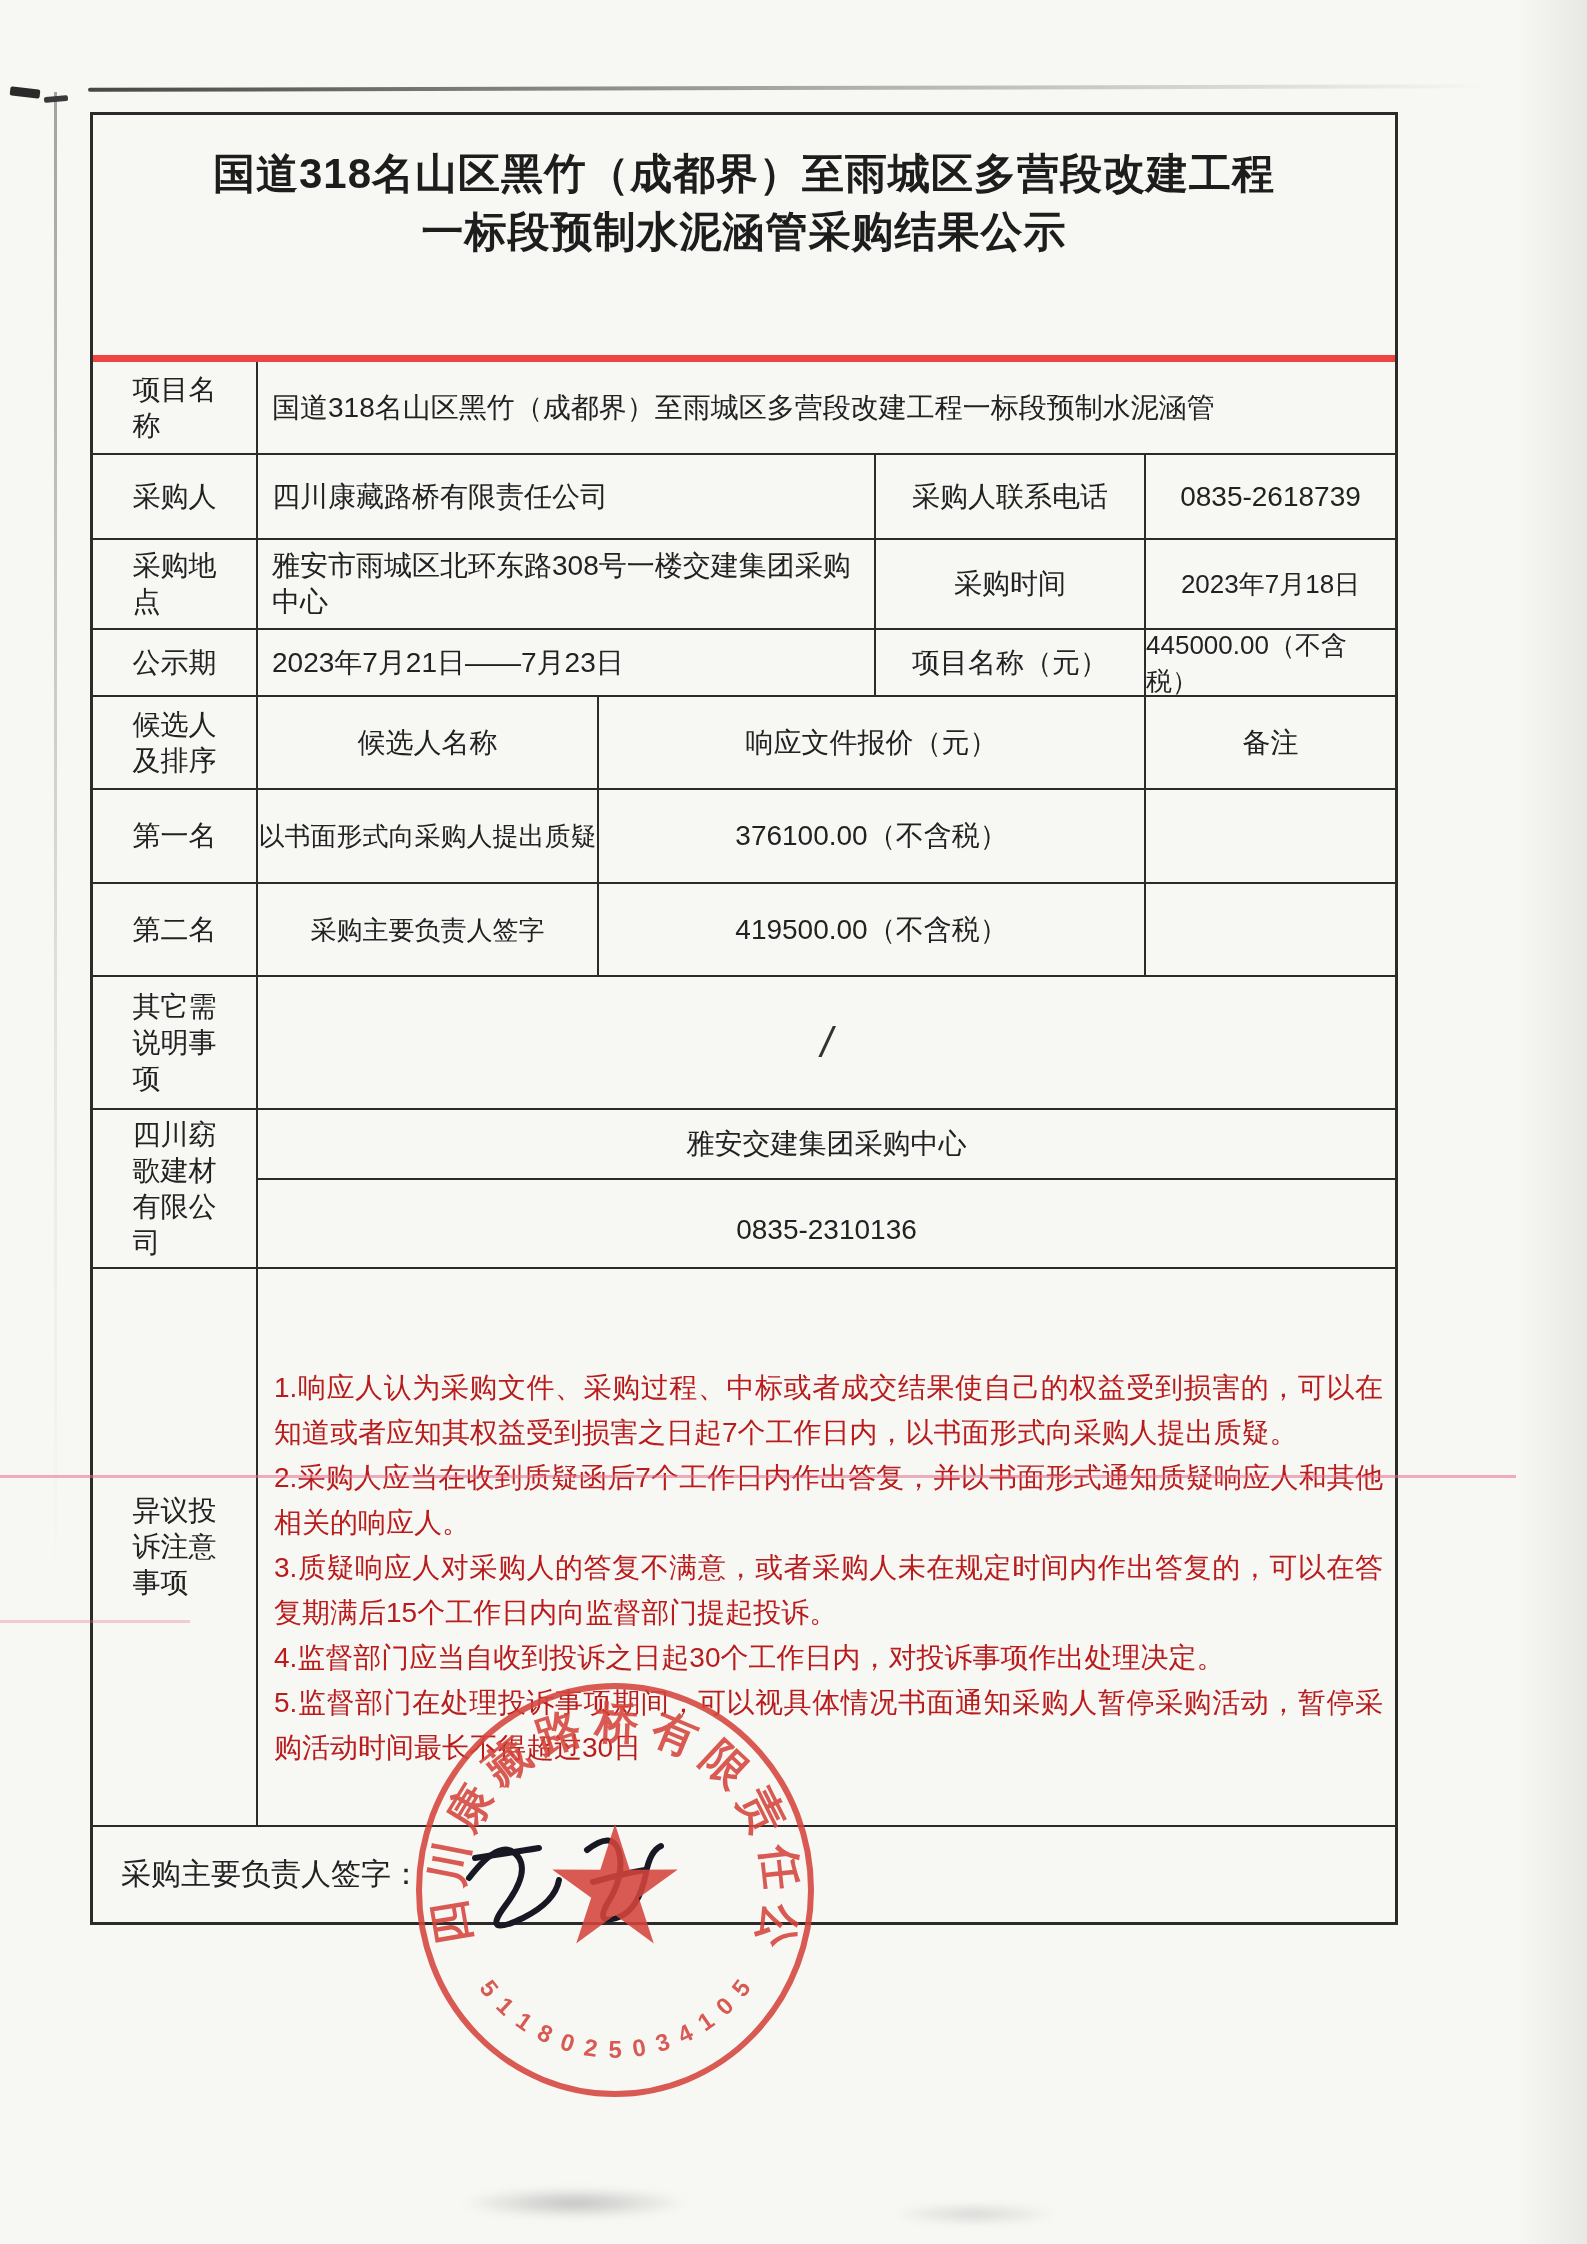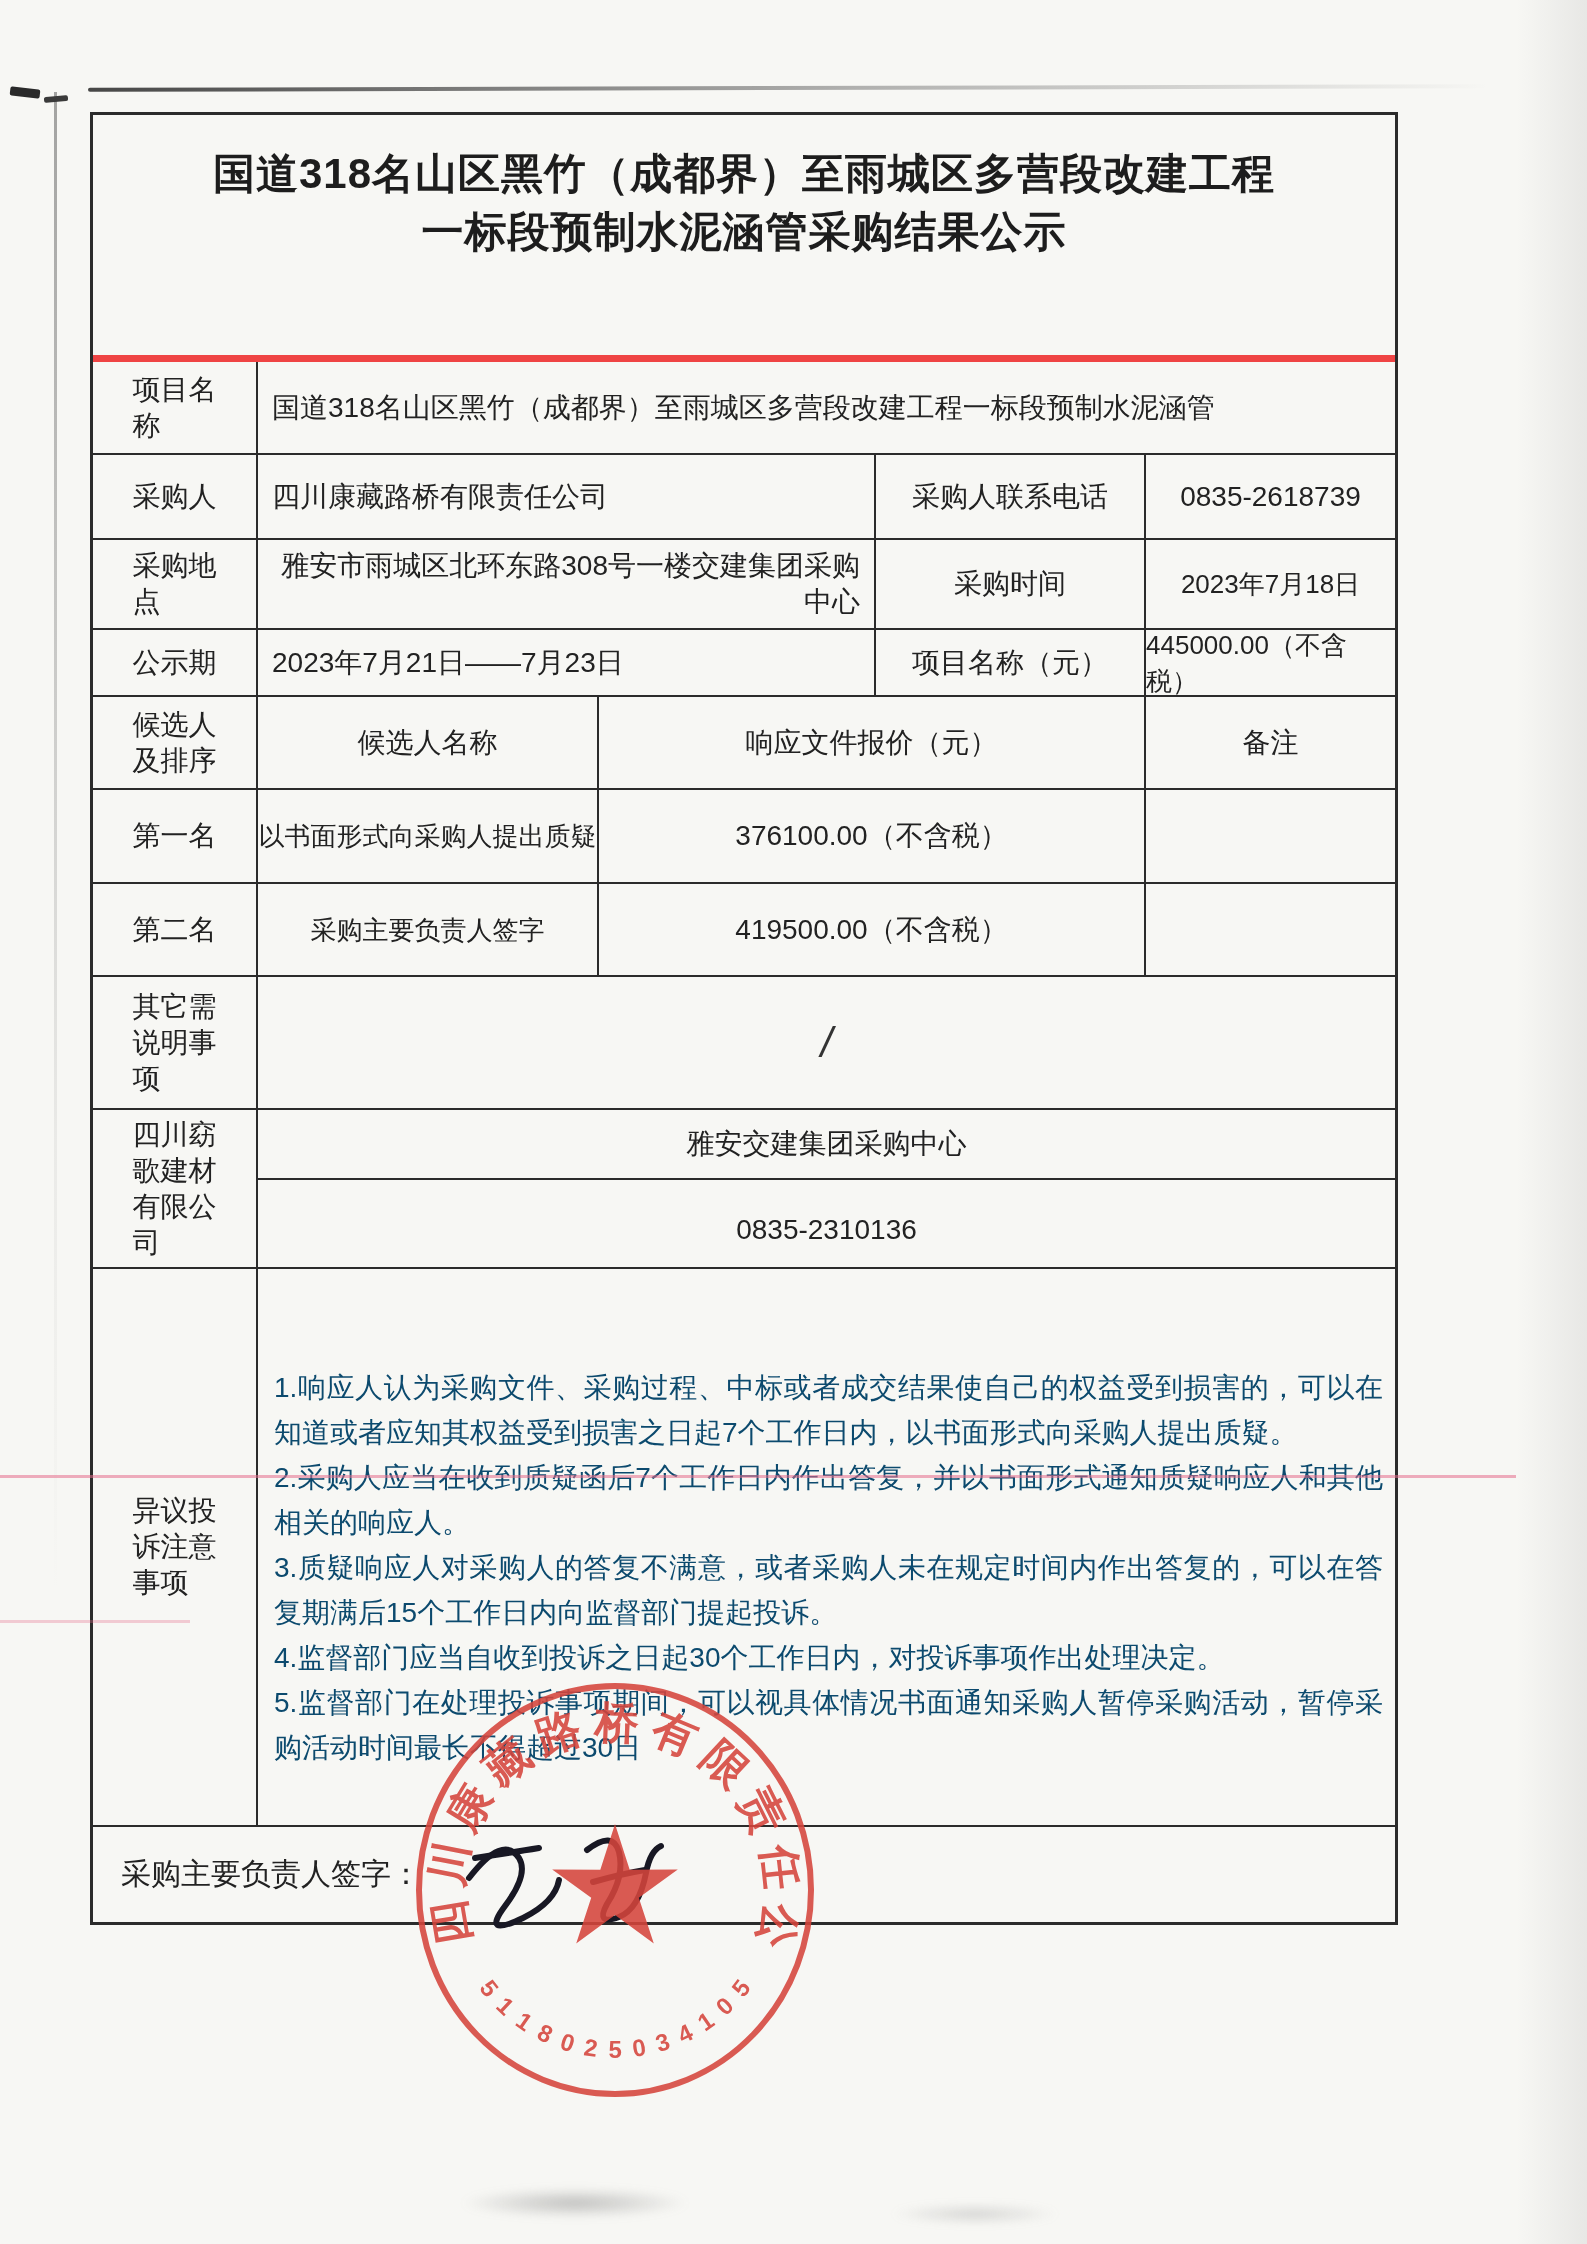--- a/index.html
+++ b/index.html
@@ -22,36 +22,36 @@
   .pink-line-1{position:absolute;left:0;top:1475px;width:1516px;height:3px;background:rgba(230,110,140,.55);z-index:6;}
   .pink-line-2{position:absolute;left:0;top:1620px;width:190px;height:3px;background:rgba(230,110,140,.32);z-index:6;}
   
   .doc-table{position:absolute;left:90px;top:112px;width:1308px;height:1813px;
      border:3px solid #2b2b2b;box-sizing:border-box;z-index:2;background:transparent;}
   .row{display:flex;border-bottom:2px solid #2b2b2b;box-sizing:border-box;}
   .row:last-child{border-bottom:none;}
   .cell{border-right:2px solid #2b2b2b;box-sizing:border-box;display:flex;align-items:center;justify-content:center;
         font-size:28px;line-height:36px;overflow:hidden;}
   .cell.last{border-right:none;}
-  .cell.left{justify-content:flex-start;padding:0 14px;text-align:right;}
+  .cell.left{justify-content:flex-start;padding:0 14px;text-align:left;}
   .lbl3{width:3em;display:inline-block;}
   .title-row{height:247px;display:block;border-bottom:7px solid #ef4444;box-sizing:border-box;
      text-align:center;padding-top:30px;}
   .title-row .t{font-size:42px;line-height:58px;font-weight:700;letter-spacing:1px;color:#1d1d1d;}
   .h93{height:93px}.h85{height:85px}.h90{height:90px}.h67{height:67px}.h94{height:94px}
   .h133{height:133px}.h159{height:159px}.h558{height:558px}
   .c1{width:165px}.c2{width:618px}.c3{width:270px}.c4{width:249px}
   .cn{width:341px}.cq{width:547px}
   .cwide{width:1137px}
   .val-sm{font-size:26px;}
   .sup-right{width:1137px;display:flex;flex-direction:column;gap:12px;}
   .sup-sub{height:77px;border-bottom:2px solid #2b2b2b;box-sizing:border-box;display:flex;align-items:center;justify-content:center;font-size:28px;}
   .sup-sub2{height:82px;border-bottom:none;}
   .slash{font-size:42px;font-style:italic;color:#333;}
-  .obj-content{width:1137px;box-sizing:border-box;padding:96px 12px 0 16px;font-size:28px;line-height:45px;text-align:justify;color:#0c4a6e;}
+  .obj-content{width:1137px;box-sizing:border-box;padding:96px 12px 0 16px;font-size:28px;line-height:45px;text-align:justify;color:#b91c1c;}
   .sig-row{height:95px;display:flex;align-items:center;padding-left:28px;box-sizing:border-box;font-size:30px;}
   
   .stamp-svg{position:absolute;left:385px;top:1660px;z-index:5;opacity:.88;pointer-events:none;}
   .stamp-ring{fill:none;stroke:currentColor;stroke-width:6;}
   .stamp-star{fill:currentColor;}
   .stamp-arc-text{fill:currentColor;font-size:44px;letter-spacing:10px;font-weight:600;
      font-family:"Liberation Sans","DejaVu Sans",sans-serif;}
   .stamp-serial-digit{fill:currentColor;font-size:24px;font-weight:600;text-anchor:middle;
      font-family:"Liberation Sans","DejaVu Sans",sans-serif;}
   .sig-svg{position:absolute;left:455px;top:1818px;z-index:4;pointer-events:none;}

